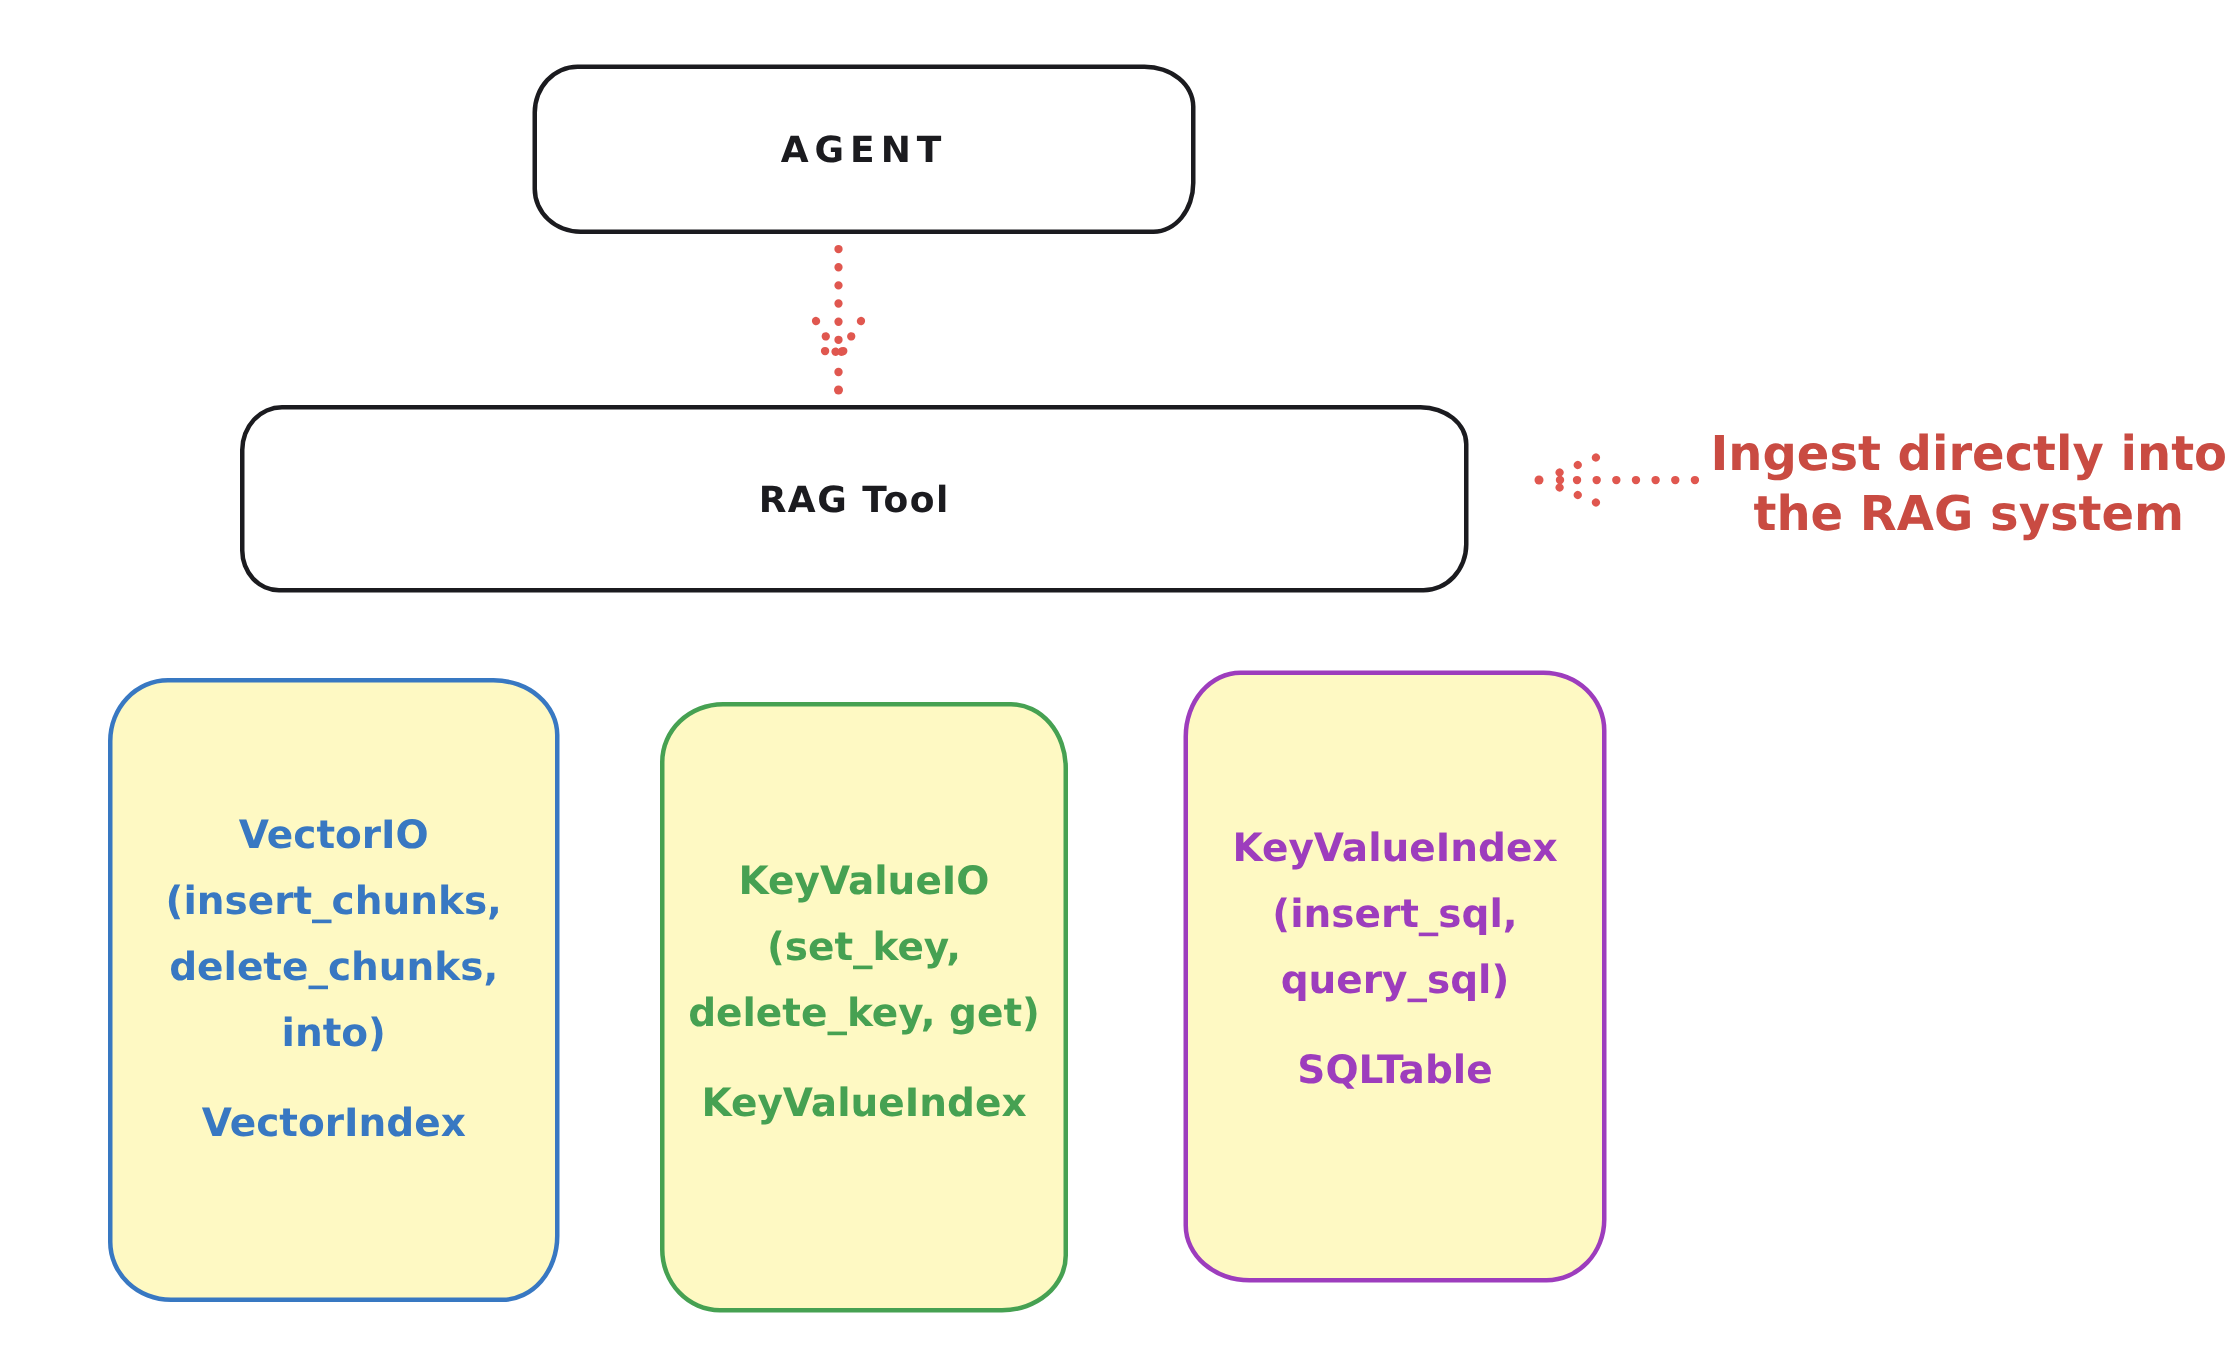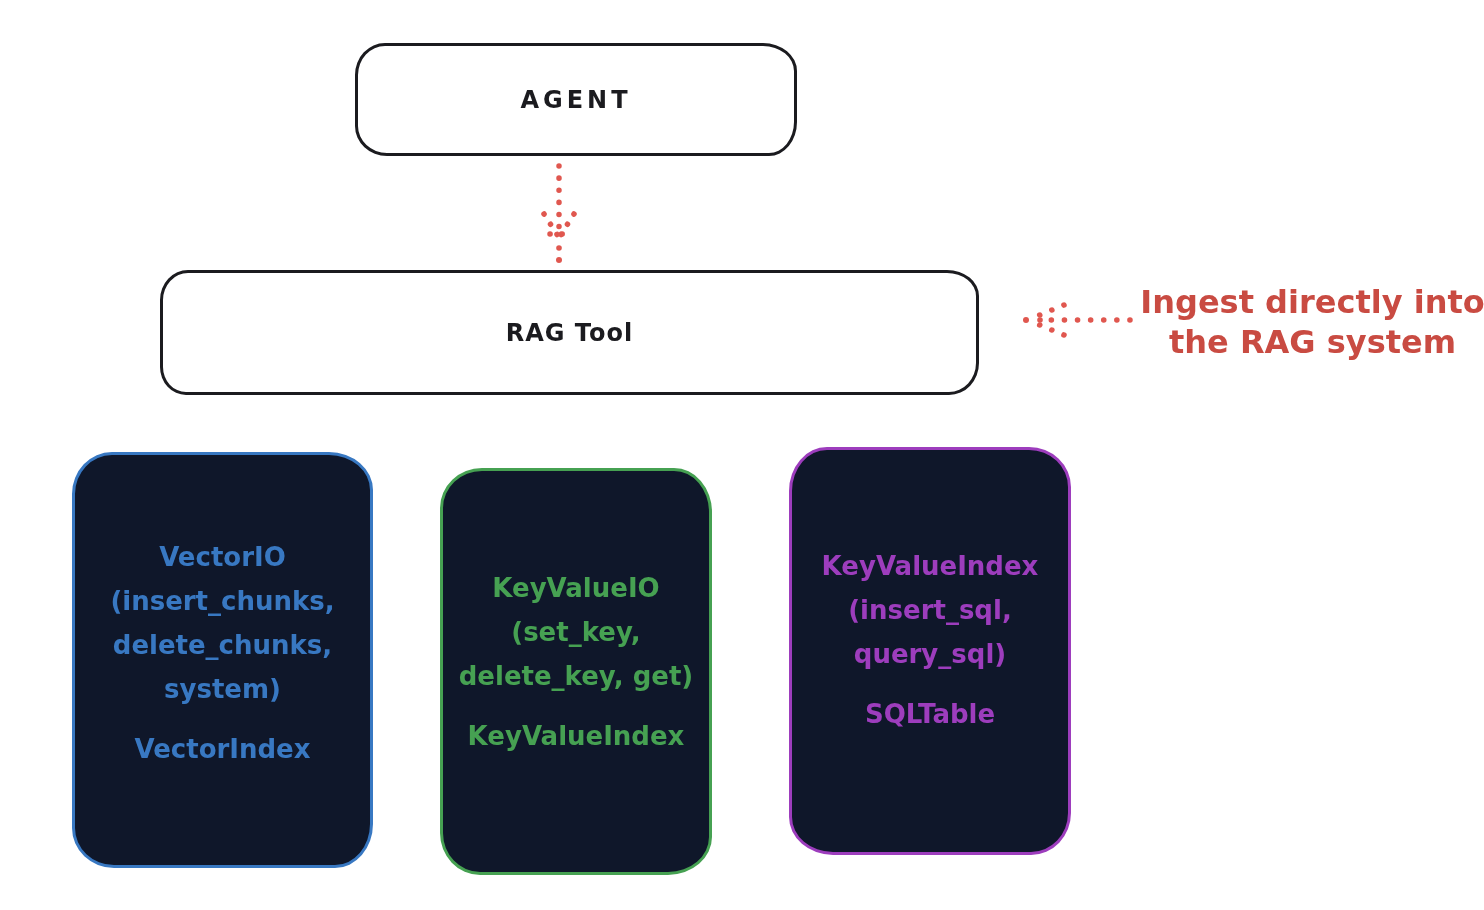--- a/index.html
+++ b/index.html
@@ -39,21 +39,21 @@
     font-size: 24px;
     font-weight: bold;
   }
   .node-agent .node-label { letter-spacing: 4px; }
   .node-rag .node-label { letter-spacing: 1px; }
 
   
   .storage {
     position: absolute;
     box-sizing: border-box;
-    background: #0f172a;
+    background: #fef9c3;
     display: flex;
     flex-direction: column;
     align-items: center;
     text-align: center;
     font-size: 26px;
     font-weight: bold;
     line-height: 44px;
   }
   .storage-vector {
     left: 72px; top: 452px; width: 301px; height: 416px;
@@ -129,21 +129,21 @@
 
   <div class="annotation">
     <div>Ingest directly into</div>
     <div>the RAG system</div>
   </div>
 
   <div class="storage storage-vector">
     <div>VectorIO</div>
     <div>(insert_chunks,</div>
     <div>delete_chunks,</div>
-    <div>system)</div>
+    <div>into)</div>
     <div class="footer-label">VectorIndex</div>
   </div>
 
   <div class="storage storage-keyvalue">
     <div>KeyValueIO</div>
     <div>(set_key,</div>
     <div>delete_key, get)</div>
     <div class="footer-label">KeyValueIndex</div>
   </div>
 

